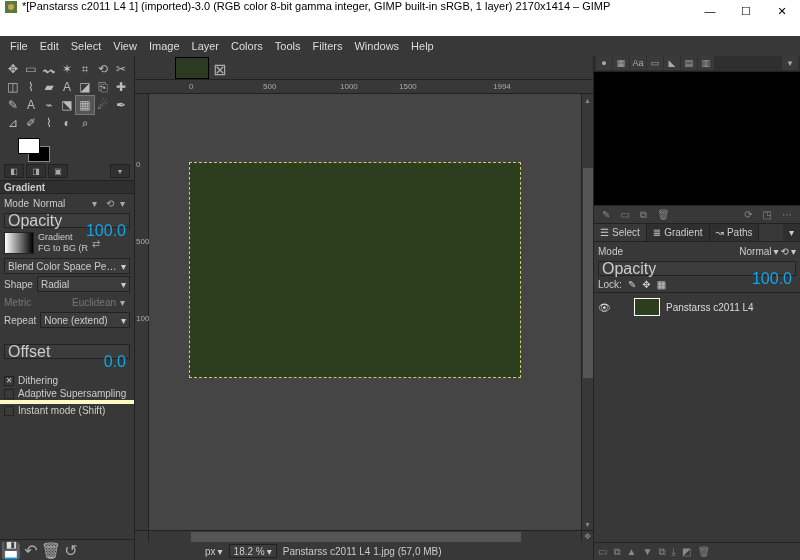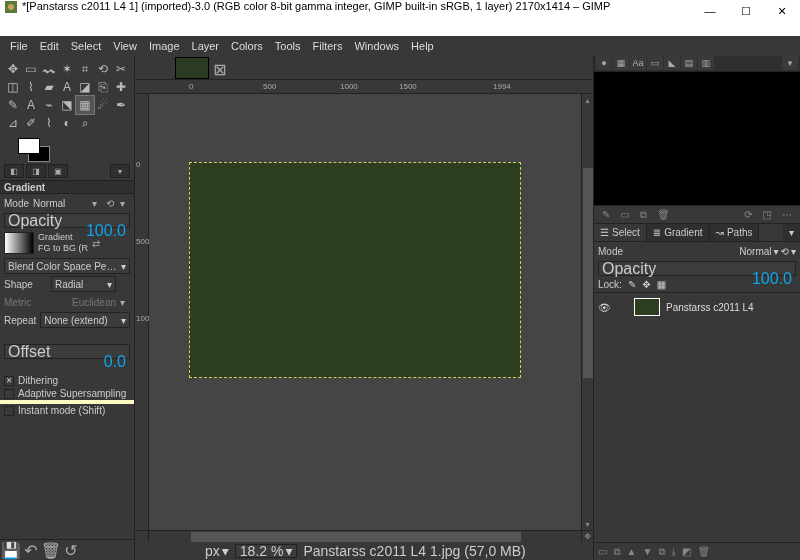--- a/index.html
+++ b/index.html
@@ -58,21 +58,21 @@
 .viewport { flex:1; background:#454545; position:relative; overflow:hidden; }
 .artwork { position:absolute; left:40px; top:68px; width:332px; height:216px; background:#2d3e1f; }
 .ants { position:absolute; inset:0; border:1px dashed #cfcf6a; }
 .sb-v { width:12px; background:#383838; border-left:1px solid #222; position:relative; }
 .sb-v .thumb { position:absolute; left:1px; width:10px; background:#555; }
 .sb-v .arr { height:12px; display:flex; align-items:center; justify-content:center; color:#888; font-size:8px; }
 .sb-h-row { height:12px; display:flex; background:#383838; border-top:1px solid #222; }
 .sb-h { flex:1; position:relative; }
 .sb-h .thumb { position:absolute; top:1px; height:10px; background:#555; }
 .nav-corner { width:12px; background:#383838; border-left:1px solid #222; display:flex; align-items:center; justify-content:center; color:#888; font-size:8px; }
-.status { height:18px; background:#383838; display:flex; align-items:center; gap:6px; padding:0 4px; font-size:14px; color:#ccc; }
+.status { height:18px; background:#383838; display:flex; align-items:center; gap:6px; padding:0 4px; font-size:10px; color:#ccc; }
 .status .unit { display:flex; align-items:center; gap:2px; }
 .status .zoom { background:#3c3c3c; border:1px solid #222; padding:0 4px; display:flex; align-items:center; gap:2px; height:14px; }
 
 
 .right-col { width:206px; background:#383838; display:flex; flex-direction:column; }
 .r-tabs-top { height:16px; background:#2f2f2f; display:flex; gap:1px; padding:0 2px; border-bottom:1px solid #222; }
 .r-tab-ico { width:16px; height:14px; background:#3a3a3a; display:flex; align-items:center; justify-content:center; color:#aaa; font-size:9px; }
 .preview { height:134px; background:#000; border-bottom:1px solid #222; }
 .r-icon-row { height:18px; display:flex; align-items:center; gap:10px; padding:0 8px; color:#888; font-size:10px; border-bottom:1px solid #222; }
 .r-icon-row .sp { flex:1; }
@@ -193,21 +193,21 @@
         <span>FG to BG (R</span>
       </div>
       <span class="dd">⇄</span>
     </div>
     <div class="full-dd">
       <span>Blend Color Space Pe…</span>
         <span>▾</span>
     </div>
     <div class="opt-row">
       <span class="opt-label">Shape</span>
-      <div class="full-dd" style="margin:14px;flex:1">
+      <div class="full-dd" style="margin:0;flex:1">
         <span>Radial</span>
           <span>▾</span>
       </div>
     </div>
     <div class="opt-row disabled">
       <span class="opt-label">Metric</span>
       <span style="flex:1;text-align:right">Euclidean</span>
       <span class="dd">▾</span>
     </div>
     <div class="opt-row">

